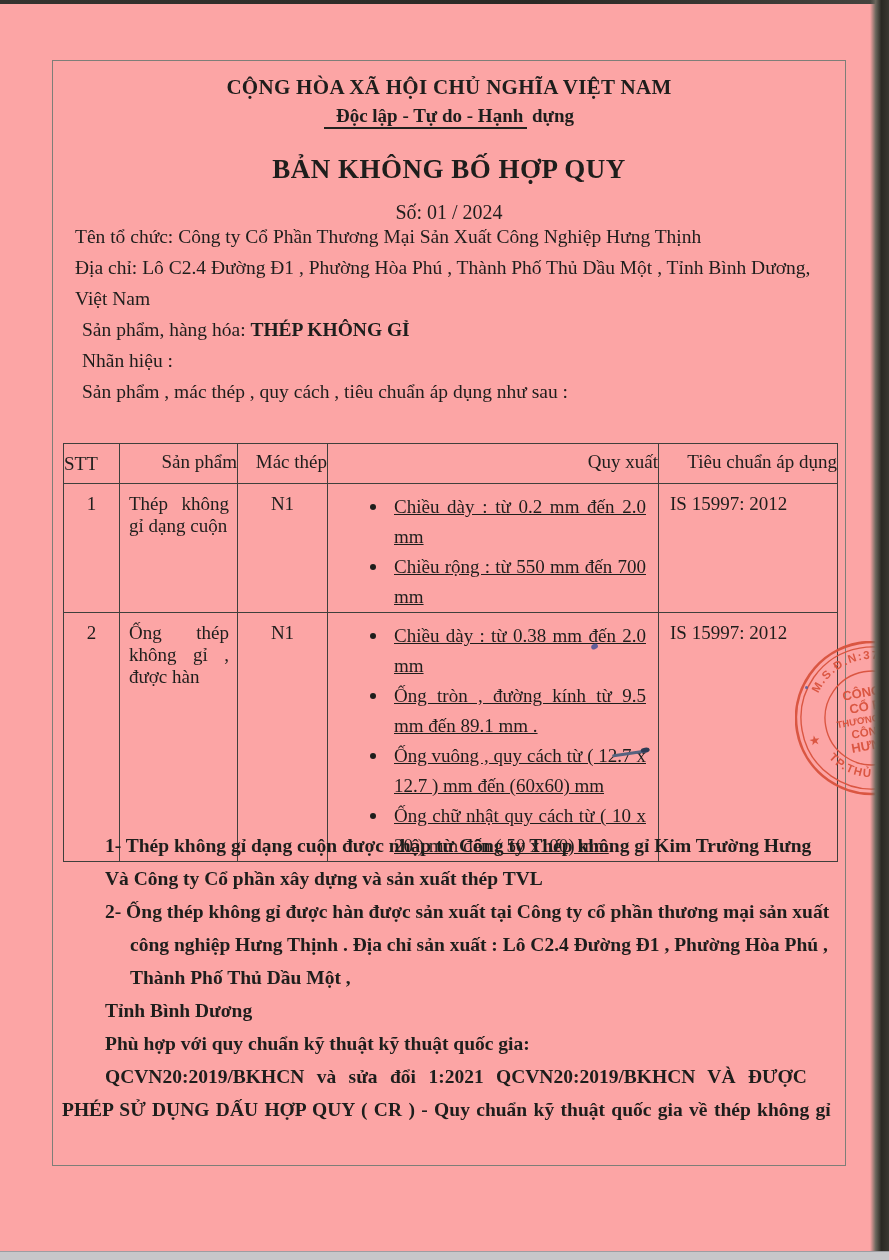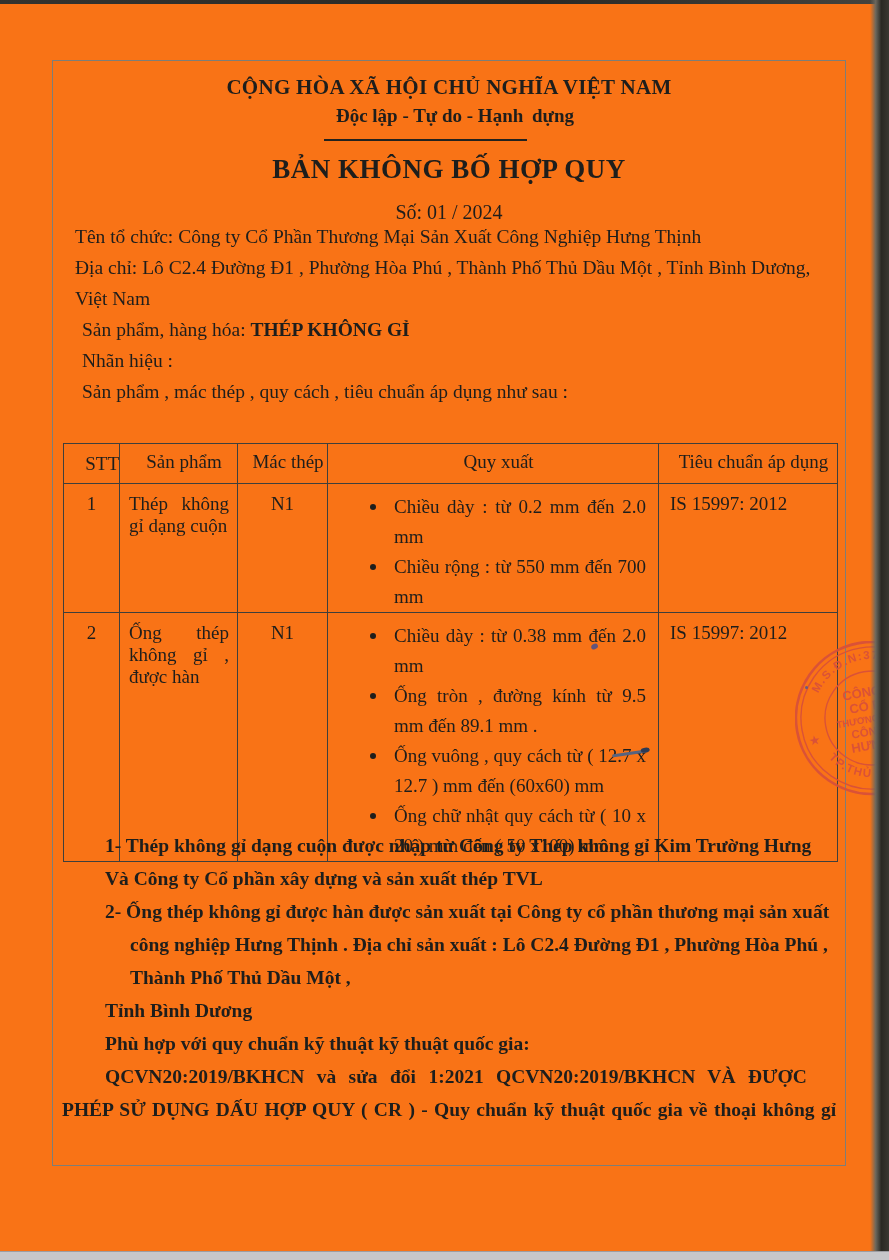--- a/index.html
+++ b/index.html
@@ -1,53 +1,53 @@
 <!DOCTYPE html>
 <html><head>
 <meta charset="utf-8">
 <style>
   html,body{margin:0;padding:0;width:889px;height:1260px;overflow:hidden;
     font-family:"Liberation Serif","DejaVu Serif",serif;}
-  .scan{position:relative;width:889px;height:1260px;background:#f97316;color:#1e1e1c;}
+  .scan{position:relative;width:889px;height:1260px;background:#fca5a5;color:#1e1e1c;}
 
   
   .edge-top{position:absolute;left:0;top:0;width:889px;height:4px;
     background:linear-gradient(90deg,#34332f,#2a2925 60%,#45443f);z-index:5;}
   .edge-right{position:absolute;top:0;right:0;width:19px;height:1260px;z-index:5;
     background:linear-gradient(90deg,rgba(90,88,80,0) 0%,#6b675d 30%,#2a2923 60%,#3a3831 100%);}
   .edge-bottom{position:absolute;left:0;bottom:0;width:889px;height:8px;
     background:#c7c7ca;border-top:1px solid #9d9da2;z-index:5;}
 
   
   .page{position:absolute;left:52px;top:60px;width:794px;height:1106px;
     border:1.4px solid #7e7e78;box-sizing:border-box;z-index:1;}
 
   .hdr{text-align:center;}
   .nat{margin-top:14px;font-weight:bold;font-size:21px;letter-spacing:.3px;}
   .motto{margin-top:5px;font-weight:bold;font-size:19px;}
-  .motto .u{border-bottom:2.4px solid #22221f;padding:0 4px 13px 12px;}
+  .motto .u{border-bottom:2.4px solid #22221f;padding:0 4px 1px 12px;}
   .doc-title{margin-top:27px;font-weight:bold;font-size:27px;letter-spacing:.5px;}
   .doc-num{margin-top:16px;font-size:20px;}
 
   .info{position:absolute;left:22px;top:160px;width:760px;font-size:19.5px;line-height:31px;}
   .info p{margin:0;}
   .info .one{white-space:nowrap;}
   .info .ind{padding-left:7px;}
 
   table.spec{position:absolute;left:10px;top:382px;width:774px;border-collapse:collapse;
     table-layout:fixed;font-size:19px;}
   table.spec th,table.spec td{border:1.3px solid #3f3f3c;vertical-align:top;box-sizing:border-box;}
-  table.spec th{font-weight:normal;height:40px;vertical-align:middle;text-align:center;
+  table.spec th{font-weight:normal;height:40px;vertical-align:middle;text-align:right;
     padding:0 0 4px 11px;white-space:nowrap;}
-  table.spec th.h-stt{text-align:right;padding:0;}
+  table.spec th.h-stt{text-align:left;padding:0;}
   td.stt{text-align:center;padding-top:9px;height:100px;}
   tr.r2 td.stt{height:232px;}
   td.sp{padding:9px 8px 0 9px;text-align:justify;}
   td.mt{text-align:center;padding-top:9px;}
-  td.qc{padding:8px 12px 0 0;}
+  td.qc{padding:8px 12px 0 0;text-decoration:underline;}
   td.qc ul{margin:0;padding:0;list-style:none;}
   td.qc li{position:relative;padding-left:66px;text-align:justify;line-height:30px;}
   td.qc li + li{}
   td.qc li::before{content:"";position:absolute;left:42px;top:12px;width:6px;height:6px;
     border-radius:50%;background:#1e1e1c;}
   td.tc{padding:9px 0 0 11px;white-space:nowrap;}
 
   .notes{position:absolute;left:0;top:768px;width:792px;font-size:19.5px;line-height:33px;font-weight:bold;}
   .notes .n{padding-left:52px;white-space:nowrap;}
   .notes .cont{padding-left:77px;}
@@ -142,21 +142,21 @@
 
     <div class="notes">
       <div class="n">1-  Thép không gỉ dạng cuộn được nhập từ Công ty Thép không gỉ Kim Trường Hưng</div>
       <div class="n">Và Công ty Cổ phần xây dựng và sản xuất thép TVL</div>
       <div class="n">2-  Ống thép không gỉ được hàn được sản xuất tại Công ty cổ phần thương mại sản xuất</div>
       <div class="n cont">công nghiệp Hưng Thịnh . Địa chỉ sản xuất : Lô C2.4 Đường Đ1 , Phường Hòa Phú ,</div>
       <div class="n cont">Thành Phố Thủ Dầu Một ,</div>
       <div class="n">Tỉnh Bình Dương</div>
       <div class="n">Phù hợp với quy chuẩn kỹ thuật kỹ thuật quốc gia:</div>
       <div class="n stretch">QCVN20:2019/BKHCN và sửa đổi 1:2021 QCVN20:2019/BKHCN VÀ ĐƯỢC</div>
-      <div class="n full">PHÉP SỬ DỤNG DẤU HỢP QUY ( CR ) -  Quy chuẩn kỹ thuật quốc gia về thoại không gỉ</div>
+      <div class="n full">PHÉP SỬ DỤNG DẤU HỢP QUY ( CR ) -  Quy chuẩn kỹ thuật quốc gia về thép không gỉ</div>
     </div>
   </div>
 
   <svg class="stamp" width="170" height="160" viewBox="0 0 170 160">
     <g transform="rotate(-10 77 77)">
       <circle cx="77" cy="77" r="76" fill="none" stroke="#d8503a" stroke-width="2.6"></circle>
       <circle cx="77" cy="77" r="71" fill="none" stroke="#d8503a" stroke-width="1.4"></circle>
       <circle cx="77" cy="77" r="47" fill="none" stroke="#d8503a" stroke-width="1.4"></circle>
       <path id="arcTop" d="M 20.6 94.2 A 59 59 0 1 1 133.4 94.2" fill="none"></path>
       <path id="arcBot" d="M 24.4 103.8 A 59 59 0 0 0 129.6 103.8" fill="none"></path>

